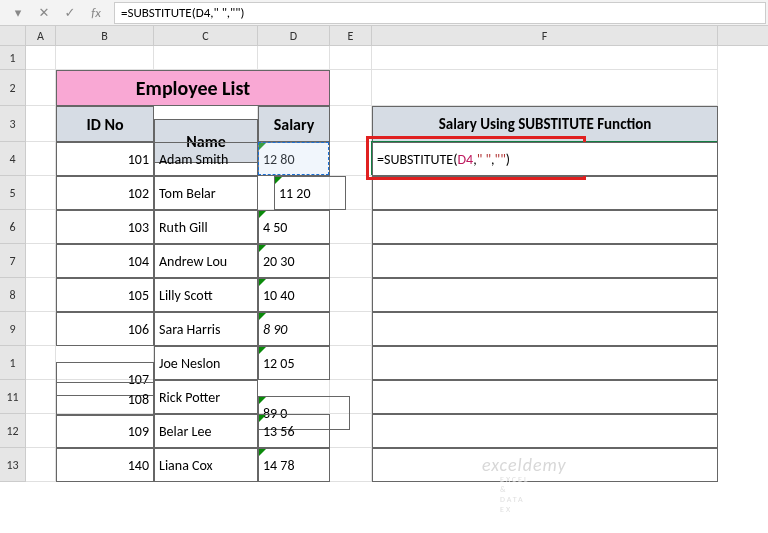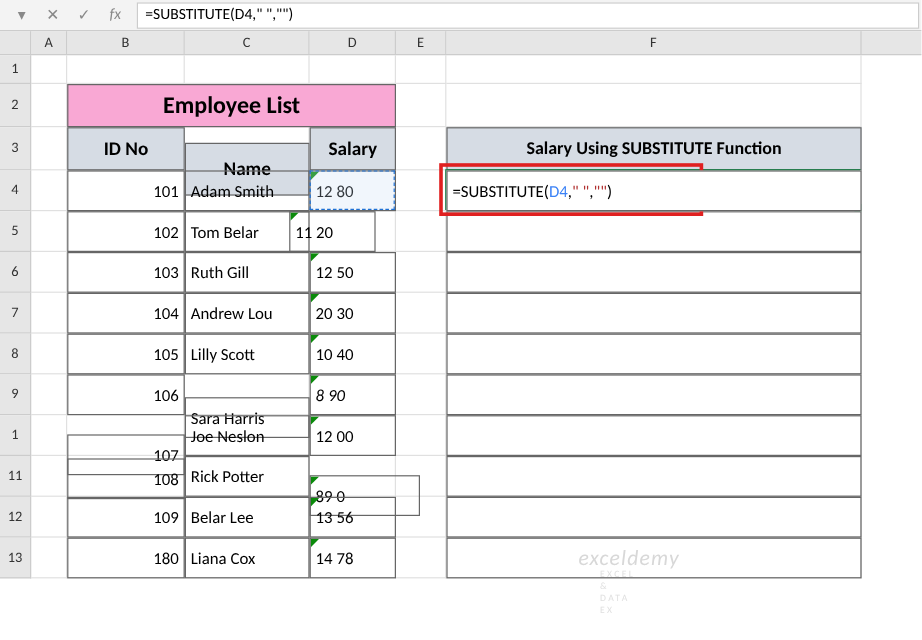--- a/index.html
+++ b/index.html
@@ -164,21 +164,21 @@
       position: absolute;
       border: 1.5px dashed #1f71d4;
       pointer-events: none;
       background: rgba(200,220,245,0.25);
     }
     .red-box {
       position: absolute;
       border: 3px solid #e02020;
       pointer-events: none;
     }
-    .formula-text .ref { color: #3b82f6; text-align: right; }
+    .formula-text .ref { color: #be185d; text-align: right; }
     .formula-text .str { color: #b03030; }
     .watermark {
       position: absolute;
       font-size: 18px;
       color: #d8d8d8;
       font-style: italic;
       letter-spacing: 1px;
     }
     .watermark-sub {
       position: absolute;
@@ -310,43 +310,43 @@
       <div class="header-merged" style="left: 30px; top: 24px; width: 274px; height: 36px;">Employee List</div>
       <div class="cell header-sub" style="left: 30px; top: 60px; width: 98px; height: 36px;">ID No</div>
       <div class="cell header-sub" style="left: 128px; top: 73px; width: 104px; height: 44px;">Name</div>
       <div class="cell header-sub" style="left: 232px; top: 60px; width: 72px; height: 36px;">Salary</div>
       <div class="cell right-header" style="left: 346px; top: 60px; width: 346px; height: 36px;">Salary Using SUBSTITUTE Function</div>
       <div class="cell tbl num" style="left: 30px; top: 96px; width: 98px; height: 34px;">101</div>
       <div class="cell tbl" style="left: 128px; top: 96px; width: 104px; height: 34px;">Adam  Smith</div>
       <div class="cell tbl green-tri" style="left: 232px; top: 96px; width: 72px; height: 34px;">12 80</div>
       <div class="cell tbl num" style="left: 30px; top: 130px; width: 98px; height: 34px;">102</div>
       <div class="cell tbl" style="left: 128px; top: 130px; width: 104px; height: 34px;">Tom   Belar</div>
-      <div class="cell tbl green-tri" style="left: 215px; top: 130px; width: 72px; height: 34px;">11 20</div>
+      <div class="cell tbl green-tri" style="left: 248px; top: 130px; width: 72px; height: 34px;">11 20</div>
       <div class="cell tbl num" style="left: 30px; top: 164px; width: 98px; height: 34px;">103</div>
       <div class="cell tbl" style="left: 128px; top: 164px; width: 104px; height: 34px;">Ruth Gill</div>
-      <div class="cell tbl green-tri" style="left: 232px; top: 164px; width: 72px; height: 34px;">12 50</div>
+      <div class="cell tbl green-tri" style="left: 232px; top: 164px; width: 72px; height: 34px;">4 50</div>
       <div class="cell tbl num" style="left: 30px; top: 198px; width: 98px; height: 34px;">104</div>
       <div class="cell tbl" style="left: 128px; top: 198px; width: 104px; height: 34px;">Andrew   Lou</div>
       <div class="cell tbl green-tri" style="left: 232px; top: 198px; width: 72px; height: 34px;">20 30</div>
       <div class="cell tbl num" style="left: 30px; top: 232px; width: 98px; height: 34px;">105</div>
       <div class="cell tbl" style="left: 128px; top: 232px; width: 104px; height: 34px;">Lilly  Scott</div>
       <div class="cell tbl green-tri" style="left: 232px; top: 232px; width: 72px; height: 34px;">10 40</div>
       <div class="cell tbl num" style="left: 30px; top: 266px; width: 98px; height: 34px;">106</div>
-      <div class="cell tbl" style="left: 128px; top: 266px; width: 104px; height: 34px; margin-top: 19px;">Sara   Harris</div>
+      <div class="cell tbl" style="left: 128px; top: 266px; width: 104px; height: 34px;">Sara   Harris</div>
       <div class="cell tbl green-tri" style="left: 232px; top: 266px; width: 72px; height: 34px; font-style: italic;">8 90</div>
       <div class="cell tbl num" style="left: 30px; top: 316px; width: 98px; height: 34px;">107</div>
       <div class="cell tbl" style="left: 128px; top: 300px; width: 104px; height: 34px;">Joe   Neslon</div>
-      <div class="cell tbl green-tri" style="left: 232px; top: 300px; width: 72px; height: 34px;">12 00</div>
+      <div class="cell tbl green-tri" style="left: 232px; top: 300px; width: 72px; height: 34px;">12 05</div>
       <div class="cell tbl num" style="left: 30px; top: 336px; width: 98px; height: 34px;">108</div>
       <div class="cell tbl" style="left: 128px; top: 334px; width: 104px; height: 34px;">Rick  Potter</div>
       <div class="cell tbl green-tri" style="left: 232px; top: 350px; width: 92px; height: 34px;">89 0</div>
       <div class="cell tbl num" style="left: 30px; top: 368px; width: 98px; height: 34px;">109</div>
       <div class="cell tbl" style="left: 128px; top: 368px; width: 104px; height: 34px;">Belar  Lee</div>
       <div class="cell tbl green-tri" style="left: 232px; top: 368px; width: 72px; height: 34px;">13 56</div>
-      <div class="cell tbl num" style="left: 30px; top: 402px; width: 98px; height: 34px;">180</div>
+      <div class="cell tbl num" style="left: 30px; top: 402px; width: 98px; height: 34px;">140</div>
       <div class="cell tbl" style="left: 128px; top: 402px; width: 104px; height: 34px;">Liana Cox</div>
       <div class="cell tbl green-tri" style="left: 232px; top: 402px; width: 72px; height: 34px;">14 78</div>
       <div class="cell tbl" style="left: 346px; top: 96px; width: 346px; height: 34px;"></div>
       <div class="cell tbl" style="left: 346px; top: 130px; width: 346px; height: 34px;"></div>
       <div class="cell tbl" style="left: 346px; top: 164px; width: 346px; height: 34px;"></div>
       <div class="cell tbl" style="left: 346px; top: 198px; width: 346px; height: 34px;"></div>
       <div class="cell tbl" style="left: 346px; top: 232px; width: 346px; height: 34px;"></div>
       <div class="cell tbl" style="left: 346px; top: 266px; width: 346px; height: 34px;"></div>
       <div class="cell tbl" style="left: 346px; top: 300px; width: 346px; height: 34px;"></div>
       <div class="cell tbl" style="left: 346px; top: 334px; width: 346px; height: 34px;"></div>

